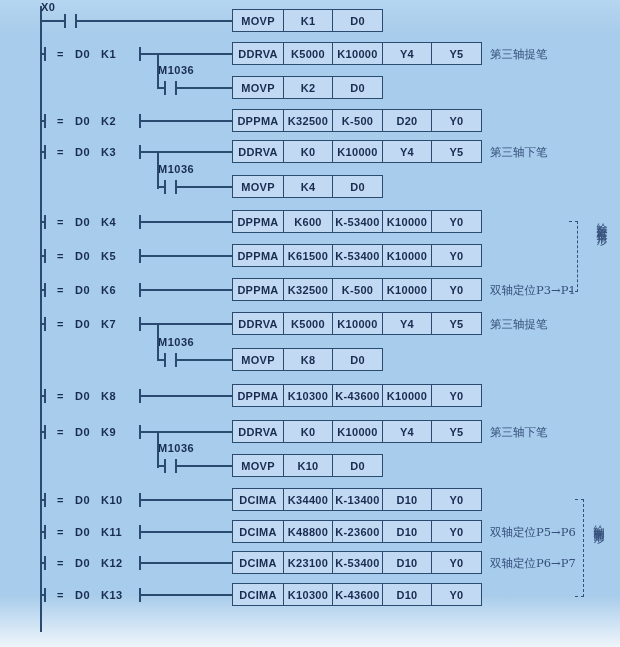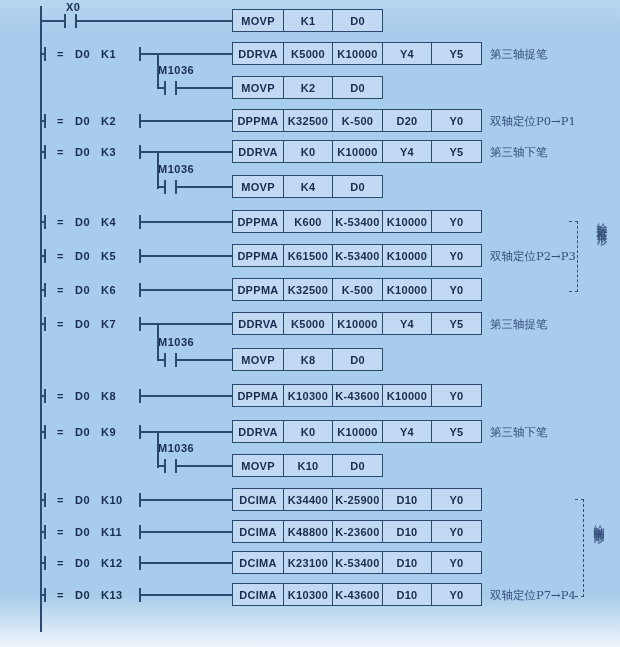--- a/index.html
+++ b/index.html
@@ -29,21 +29,21 @@
   .bracket{position:absolute;width:8px;border-top:1px dashed var(--cmt);border-right:1px dashed var(--cmt);border-bottom:1px dashed var(--cmt);}
   .vlabel{position:absolute;writing-mode:vertical-rl;text-orientation:upright;
           font-family:"DejaVu Serif",serif;font-size:11px;letter-spacing:2px;color:var(--cmt);}
 </style>
 </head>
 <body>
 
 <div class="canvas">
   <div class="rail"></div>
 
-  <span class="dev-label" style="left:66px;top:1px">X0</span>
+  <span class="dev-label" style="left:41px;top:1px">X0</span>
   <span class="dev-label" style="left:158px;top:64px">M1036</span>
   <span class="dev-label" style="left:158px;top:163px">M1036</span>
   <span class="dev-label" style="left:158px;top:336px">M1036</span>
   <span class="dev-label" style="left:158px;top:442px">M1036</span>
 
   <div class="branchv" style="left:157px;top:53px;height:36px"></div>
   <div class="branchv" style="left:157px;top:151px;height:38px"></div>
   <div class="branchv" style="left:157px;top:323px;height:38px"></div>
   <div class="branchv" style="left:157px;top:431px;height:37px"></div>
 
@@ -99,21 +99,20 @@
       </span>
     <span class="plate" style="left:139px"></span>
     <span class="wire" style="left:141px;width:92px"></span>
     <div class="ibox">
       <span class="cell op">DPPMA</span>
       <span class="cell">K32500</span>
       <span class="cell">K-500</span>
       <span class="cell">D20</span>
       <span class="cell">Y0</span>
     </div>
-    <span class="comment">双轴定位P0→P1</span>
   </div>
 
   <div class="rung" style="top:140px">
     <span class="wire" style="left:41px;width:4px"></span>
     <span class="plate" style="left:44px"></span>
     <span class="cmp">
         <i>=</i>
         <i>D0</i>
         <i>K3</i>
       </span>
@@ -169,40 +168,40 @@
       </span>
     <span class="plate" style="left:139px"></span>
     <span class="wire" style="left:141px;width:92px"></span>
     <div class="ibox">
       <span class="cell op">DPPMA</span>
       <span class="cell">K61500</span>
       <span class="cell">K-53400</span>
       <span class="cell">K10000</span>
       <span class="cell">Y0</span>
     </div>
-    <span class="comment">双轴定位P2→P3</span>
   </div>
 
   <div class="rung" style="top:278px">
     <span class="wire" style="left:41px;width:4px"></span>
     <span class="plate" style="left:44px"></span>
     <span class="cmp">
         <i>=</i>
         <i>D0</i>
         <i>K6</i>
       </span>
     <span class="plate" style="left:139px"></span>
     <span class="wire" style="left:141px;width:92px"></span>
     <div class="ibox">
       <span class="cell op">DPPMA</span>
       <span class="cell">K32500</span>
       <span class="cell">K-500</span>
       <span class="cell">K10000</span>
       <span class="cell">Y0</span>
     </div>
+    <span class="comment">双轴定位P3→P1</span>
   </div>
 
   <div class="rung" style="top:312px">
     <span class="wire" style="left:41px;width:4px"></span>
     <span class="plate" style="left:44px"></span>
     <span class="cmp">
         <i>=</i>
         <i>D0</i>
         <i>K7</i>
       </span>
@@ -285,21 +284,21 @@
     <span class="cmp">
         <i>=</i>
         <i>D0</i>
         <i>K10</i>
       </span>
     <span class="plate" style="left:139px"></span>
     <span class="wire" style="left:141px;width:92px"></span>
     <div class="ibox">
       <span class="cell op">DCIMA</span>
       <span class="cell">K34400</span>
-      <span class="cell">K-25900</span>
+      <span class="cell">K-13400</span>
       <span class="cell">D10</span>
       <span class="cell">Y0</span>
     </div>
   </div>
 
   <div class="rung" style="top:520px">
     <span class="wire" style="left:41px;width:4px"></span>
     <span class="plate" style="left:44px"></span>
     <span class="cmp">
         <i>=</i>
@@ -308,59 +307,60 @@
       </span>
     <span class="plate" style="left:139px"></span>
     <span class="wire" style="left:141px;width:92px"></span>
     <div class="ibox">
       <span class="cell op">DCIMA</span>
       <span class="cell">K48800</span>
       <span class="cell">K-23600</span>
       <span class="cell">D10</span>
       <span class="cell">Y0</span>
     </div>
+    <span class="comment">双轴定位P5→P6</span>
   </div>
 
   <div class="rung" style="top:551px">
     <span class="wire" style="left:41px;width:4px"></span>
     <span class="plate" style="left:44px"></span>
     <span class="cmp">
         <i>=</i>
         <i>D0</i>
         <i>K12</i>
       </span>
     <span class="plate" style="left:139px"></span>
     <span class="wire" style="left:141px;width:92px"></span>
     <div class="ibox">
       <span class="cell op">DCIMA</span>
       <span class="cell">K23100</span>
       <span class="cell">K-53400</span>
       <span class="cell">D10</span>
       <span class="cell">Y0</span>
     </div>
+    <span class="comment">双轴定位P6→P7</span>
   </div>
 
   <div class="rung" style="top:583px">
     <span class="wire" style="left:41px;width:4px"></span>
     <span class="plate" style="left:44px"></span>
     <span class="cmp">
         <i>=</i>
         <i>D0</i>
         <i>K13</i>
       </span>
     <span class="plate" style="left:139px"></span>
     <span class="wire" style="left:141px;width:92px"></span>
     <div class="ibox">
       <span class="cell op">DCIMA</span>
       <span class="cell">K10300</span>
       <span class="cell">K-43600</span>
       <span class="cell">D10</span>
       <span class="cell">Y0</span>
     </div>
-    <span class="comment">双轴定位P7→P4</span>
   </div>
 
   <div class="bracket" style="left:569px;top:221px;height:69px"></div>
   <div class="vlabel" style="left:593px;top:214px">绘製外框三角形</div>
 
   <div class="bracket" style="left:575px;top:499px;height:96px"></div>
   <div class="vlabel" style="left:590px;top:516px">绘制椭圆形</div>
 </div>
 
 </body></html>

